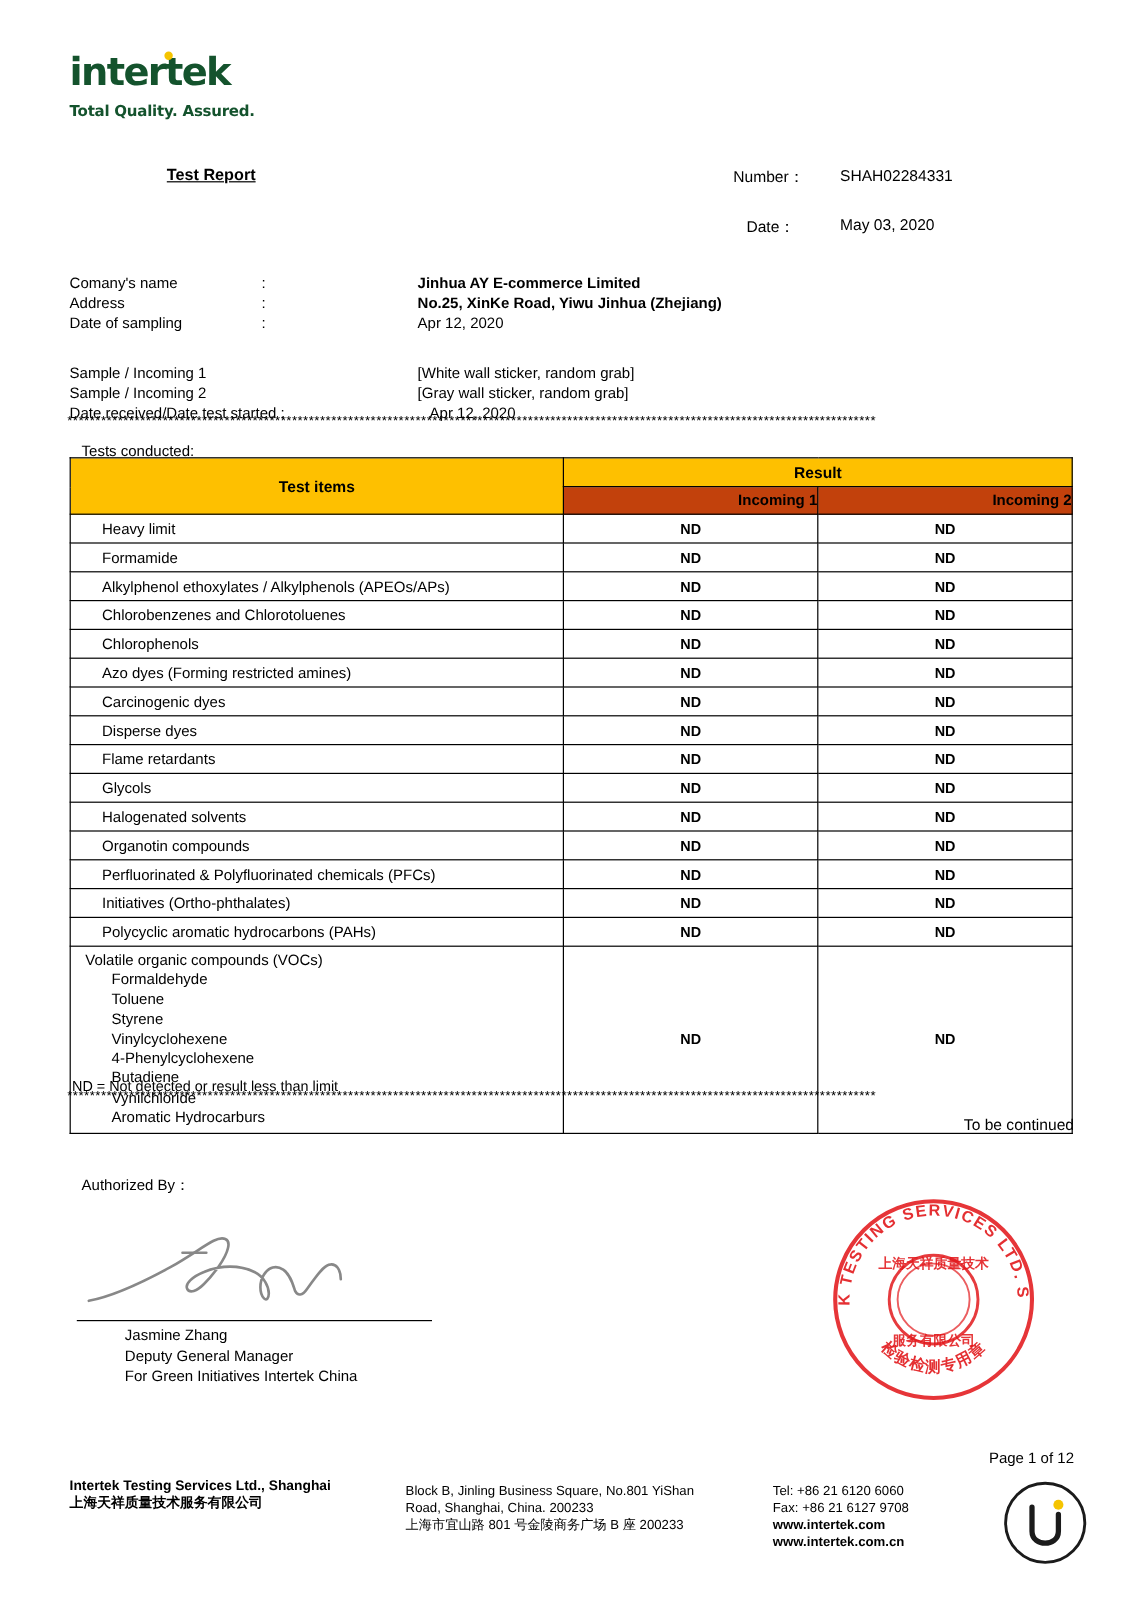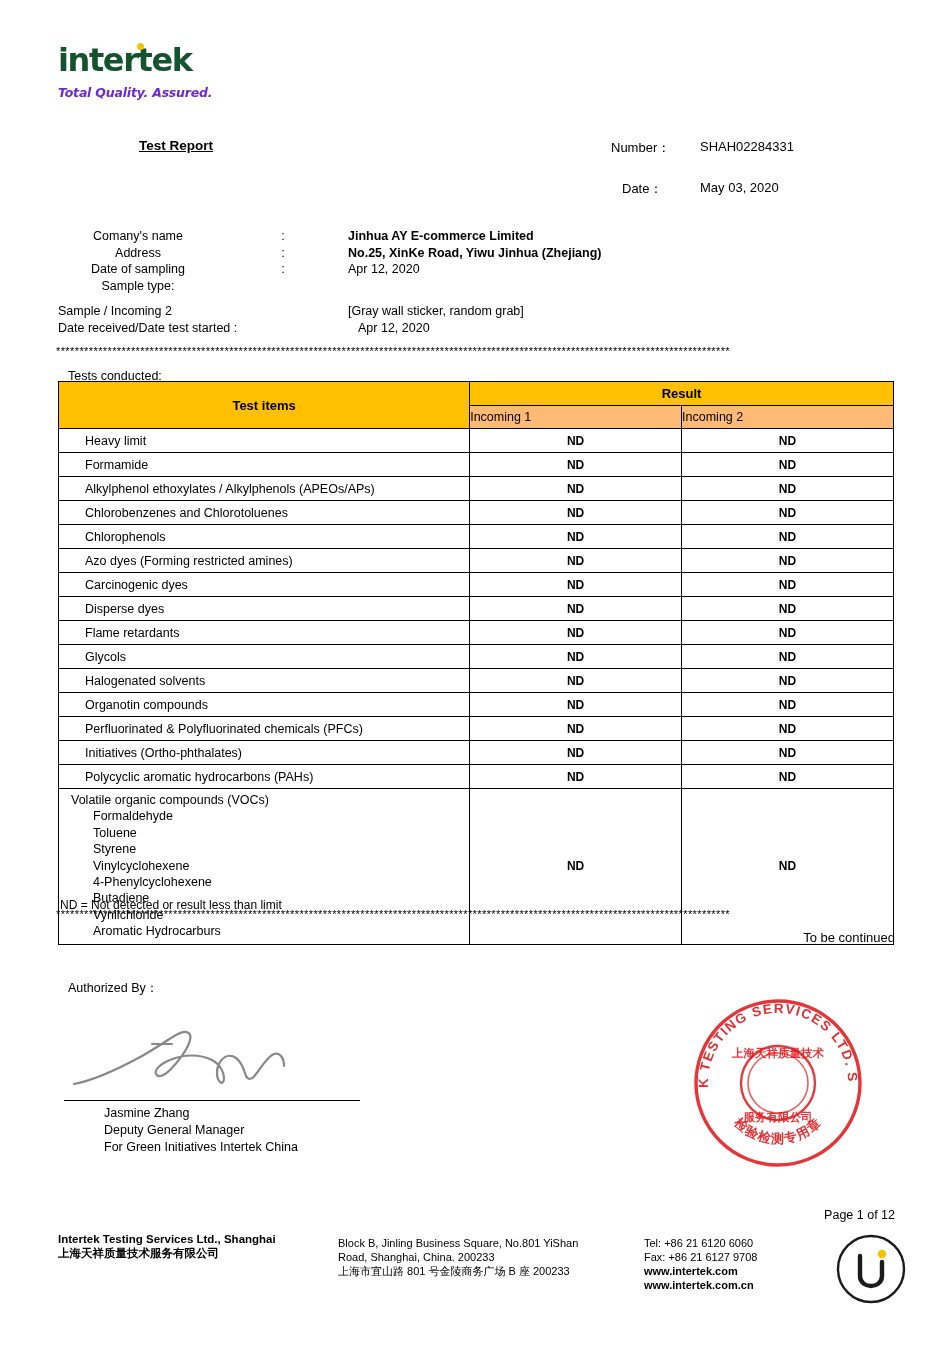--- a/index.html
+++ b/index.html
@@ -45,24 +45,23 @@
     height: 7px;
     border-radius: 50%;
     background: #f5c400;
     top: 5px;
     left: 79px;
   }
   .logo-tag {
     font-family: "DejaVu Sans", sans-serif;
     font-weight: bold;
     font-size: 12.5px;
-    color: #6d28d9;
+    color: #14532d;
     margin-top: 3px;
     letter-spacing: -0.2px;
-    font-style: italic;
   }
 
   
   .title {
     position: absolute;
     left: 139px;
     top: 138px;
     font-size: 13.5px;
     font-weight: bold;
     text-decoration: underline;
@@ -98,21 +97,20 @@
     position: absolute;
     left: 58px;
     top: 228px;
     font-size: 12.5px;
     line-height: 16.5px;
     width: 840px;
   }
   .info-row {
     display: flex;
     line-height: 16.5px;
-    text-align: center;
   }
   .info-key { width: 160px; }
   .info-colon { width: 130px; }
   .info-val { }
   .info-val.bold { font-weight: bold; }
 
   .info2 {
     position: absolute;
     left: 58px;
     top: 303px;
@@ -161,24 +159,24 @@
     font-weight: bold;
     font-size: 13px;
     text-align: center;
     padding: 4px 0;
   }
   th.hdr-items {
     width: 412px;
     vertical-align: middle;
   }
   th.sub {
-    background: #fdba74;
-    font-weight: normal;
-    font-size: 12.5px;
-    text-align: left;
+    background: #c2410c;
+    font-weight: bold;
+    font-size: 12.5px;
+    text-align: right;
     padding: 4px 0;
     width: 212px;
   }
   td.item {
     padding: 2px 0 2px 26px;
     height: 19px;
   }
   td.res {
     text-align: center;
     font-weight: bold;
@@ -315,28 +313,27 @@
     <div class="info-row">
       <span class="info-key">Address</span>
       <span class="info-colon">:</span>
       <span class="info-val bold">No.25, XinKe Road, Yiwu Jinhua (Zhejiang)</span>
     </div>
     <div class="info-row">
       <span class="info-key">Date of sampling</span>
       <span class="info-colon">:</span>
       <span class="info-val">Apr 12, 2020</span>
     </div>
-    <div class="info-row">
-      <span class="info-key">Sample type:</span>
-      <span class="info-colon"></span>
-      <span class="info-val"></span>
-    </div>
   </div>
 
   <div class="info2">
+    <div class="info2-row">
+      <span class="info2-key">Sample / Incoming 1</span>
+      <span>[White wall sticker, random grab]</span>
+    </div>
     <div class="info2-row">
       <span class="info2-key">Sample / Incoming 2</span>
       <span>[Gray wall sticker, random grab]</span>
     </div>
     <div class="info2-row">
       <span class="info2-key">Date received/Date test started :</span>
       <span style="padding-left:10px">Apr 12, 2020</span>
     </div>
   </div>
 

